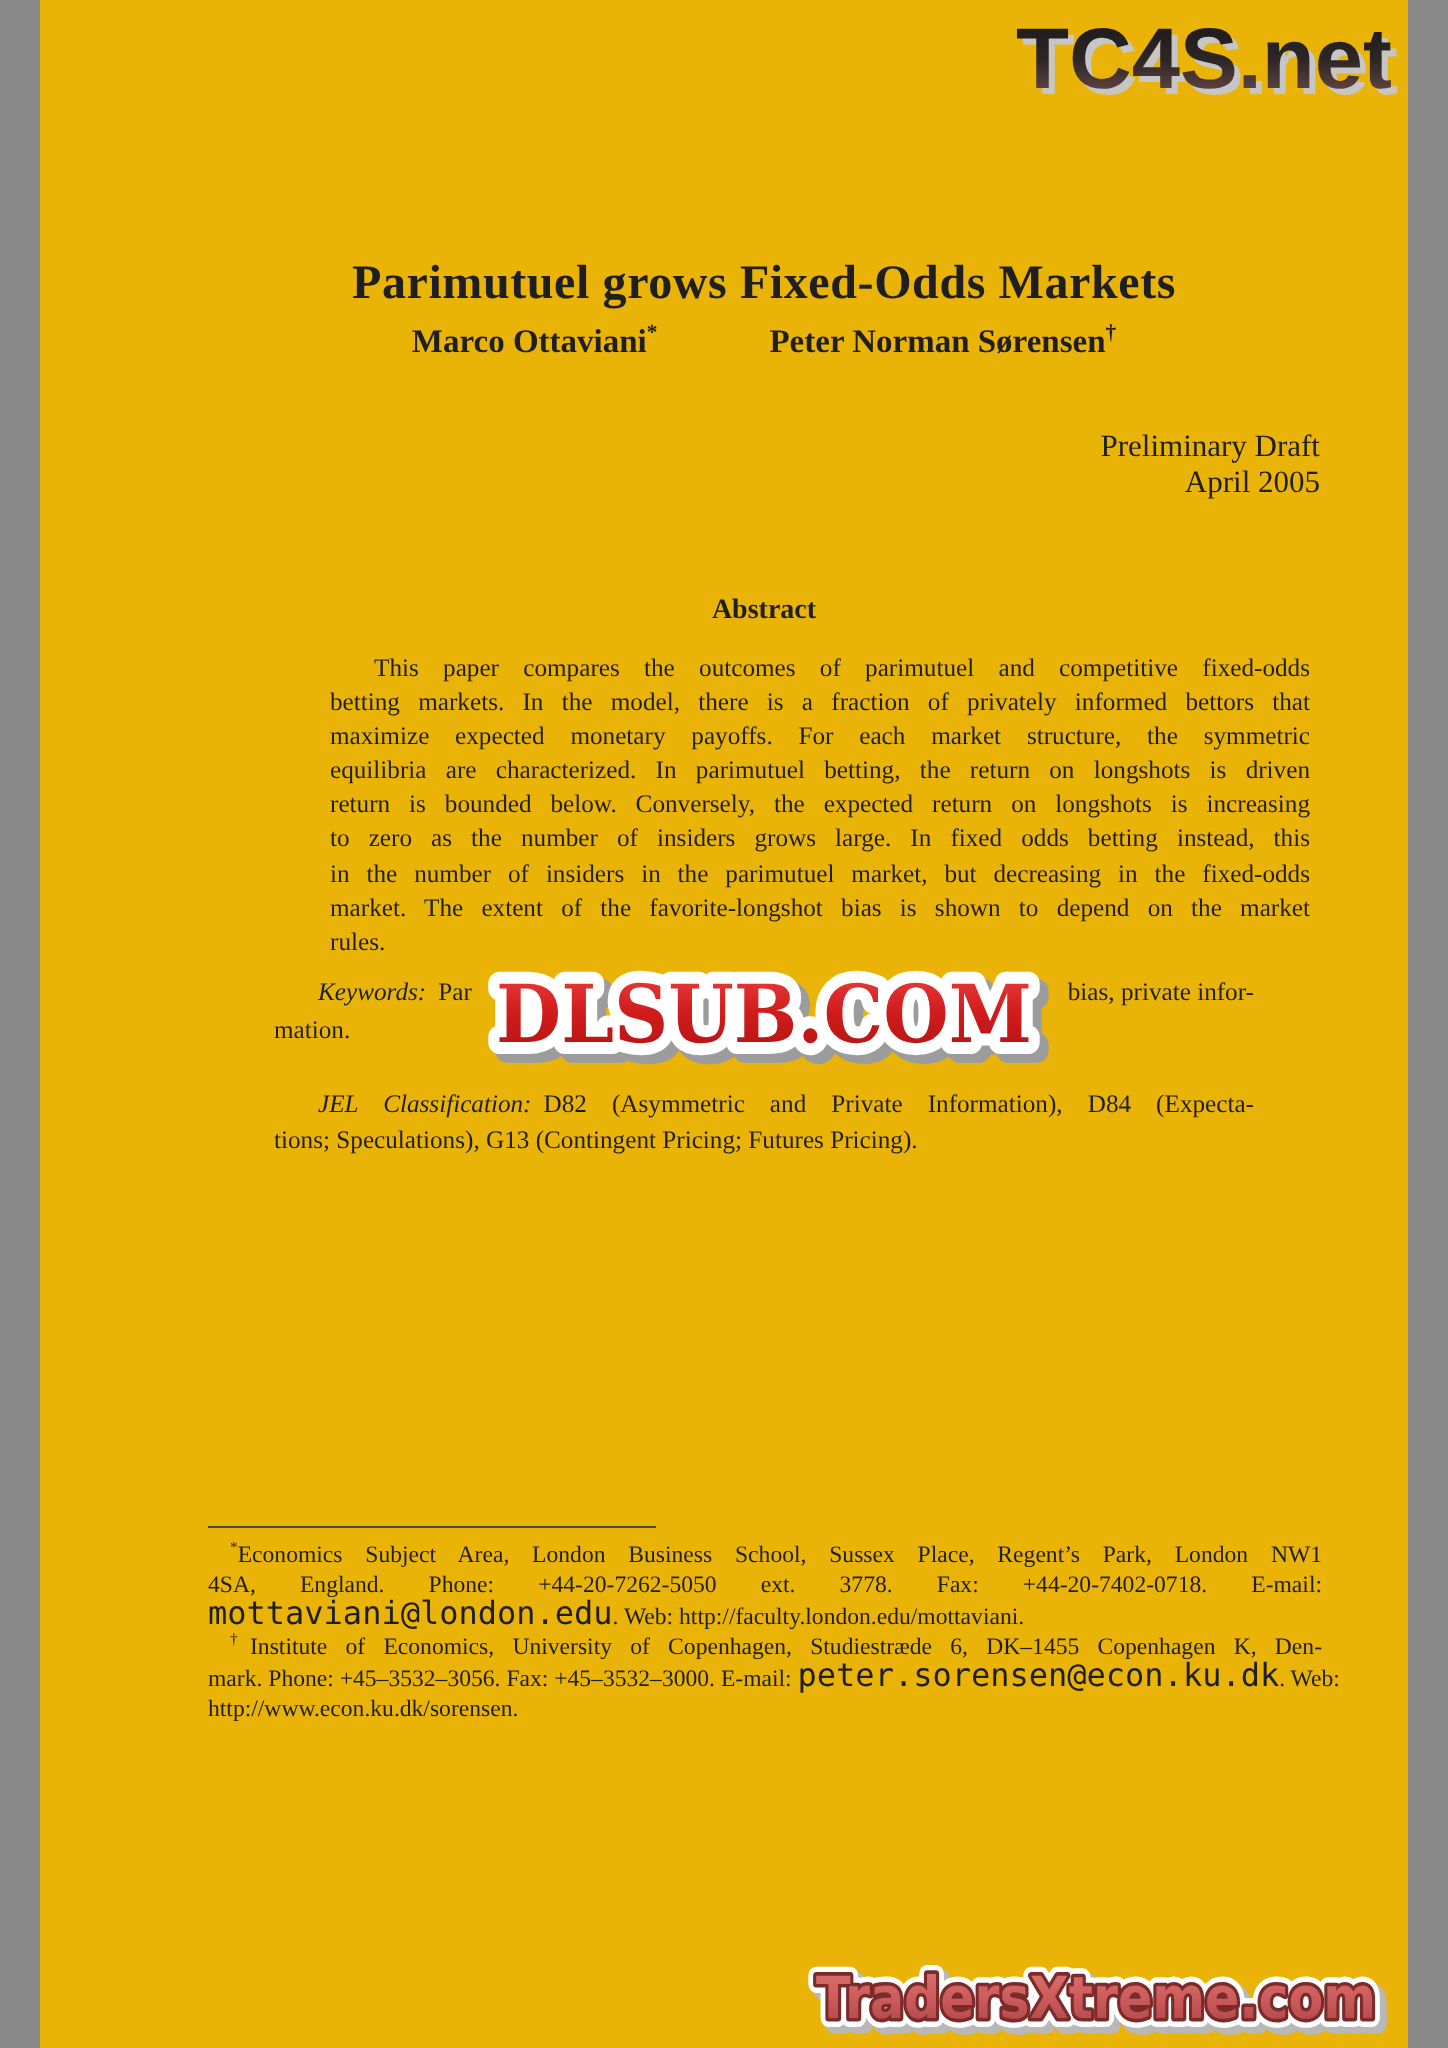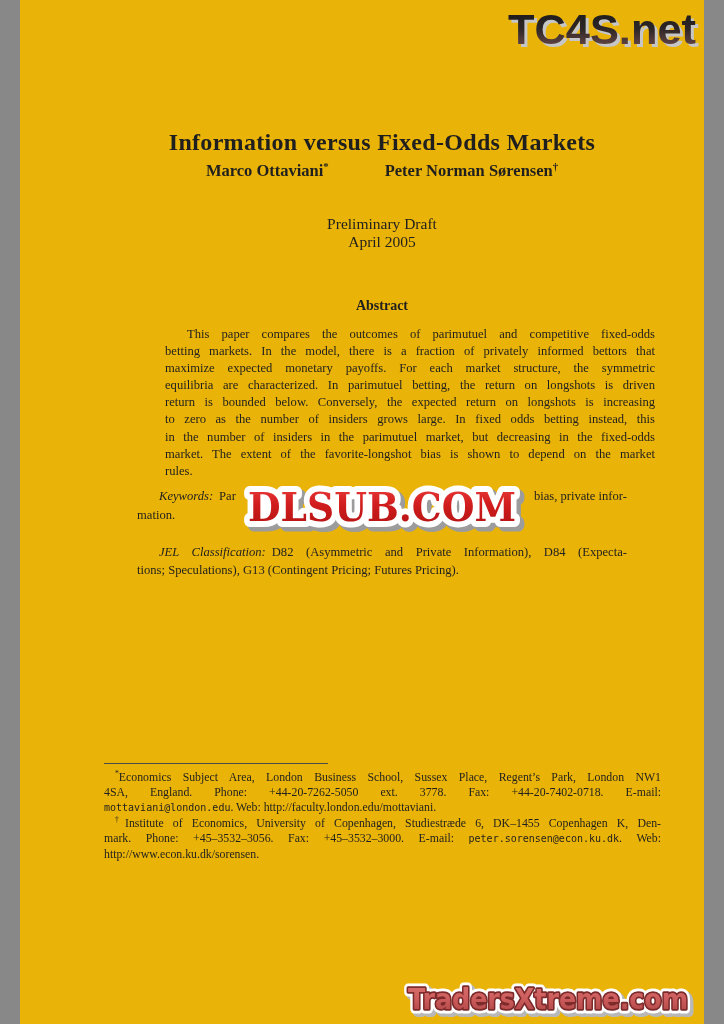--- a/index.html
+++ b/index.html
@@ -23,21 +23,21 @@
     text-align:center; font-size:24px; font-weight:bold; letter-spacing:0.3px;
   }
   .authors {
     position:absolute; top:161px; left:84px; width:556px;
     display:flex; justify-content:center; gap:56px;
     font-size:16.5px; font-weight:bold;
   }
   sup { vertical-align:super; font-size:65%; line-height:0; }
   .draftline {
     position:absolute; top:215px; left:84px; width:556px;
-    text-align:center; font-size:15.5px; line-height:17.5px;
+    text-align:right; font-size:15.5px; line-height:17.5px;
   }
   
   .abs-head {
     position:absolute; top:298px; left:84px; width:556px;
     text-align:center; font-size:14px; font-weight:bold;
   }
   .abs-body {
     position:absolute; top:326px; left:117px; width:490px;
     font-size:12.6px; line-height:17.1px;margin-left:28px;
   }
@@ -60,21 +60,21 @@
   .gap { display:inline-block; width:6px; }
   
   .fn-rule {
     position:absolute; top:763px; left:84px; width:224px;
     border-top:1.2px solid #4a4a4a;
   }
   .fnotes {
     position:absolute; top:770px; left:84px; width:557px;
     font-size:11.8px; line-height:14.9px;
   }
-  .tt { font-family:"DejaVu Sans Mono", monospace; font-size:10px; }
+  .tt { font-family:"DejaVu Sans Mono", monospace; font-size:16px; }
 </style>
 </head>
 <body>
 
 <div class="page">
 
   <div class="logo-top">
     <svg width="196" height="52" viewBox="0 0 196 52">
       <defs>
         <linearGradient id="gTop" x1="0" y1="0" x2="0" y2="1">
@@ -83,21 +83,21 @@
           <stop offset="1" stop-color="#7a5350"></stop>
         </linearGradient>
       </defs>
       <g font-family="&quot;Liberation Sans&quot;, sans-serif" font-weight="bold" font-size="43" text-anchor="middle">
         <text x="101" y="43" fill="#c6c6c6" textLength="188" lengthAdjust="spacingAndGlyphs">TC4S.net</text>
         <text x="98" y="40" fill="url(#gTop)" textLength="188" lengthAdjust="spacingAndGlyphs">TC4S.net</text>
       </g>
     </svg>
   </div>
 
-  <div class="title">Information versus Fixed-Odds Markets</div>
+  <div class="title">Parimutuel grows Fixed-Odds Markets</div>
 
   <div class="authors">
     <span><span>Marco Ottaviani</span><sup>*</sup></span>
     <span><span>Peter Norman Sørensen</span><sup>†</sup></span>
   </div>
 
   <div class="draftline">
     <div>Preliminary Draft</div>
     <div>April 2005</div>
   </div>

